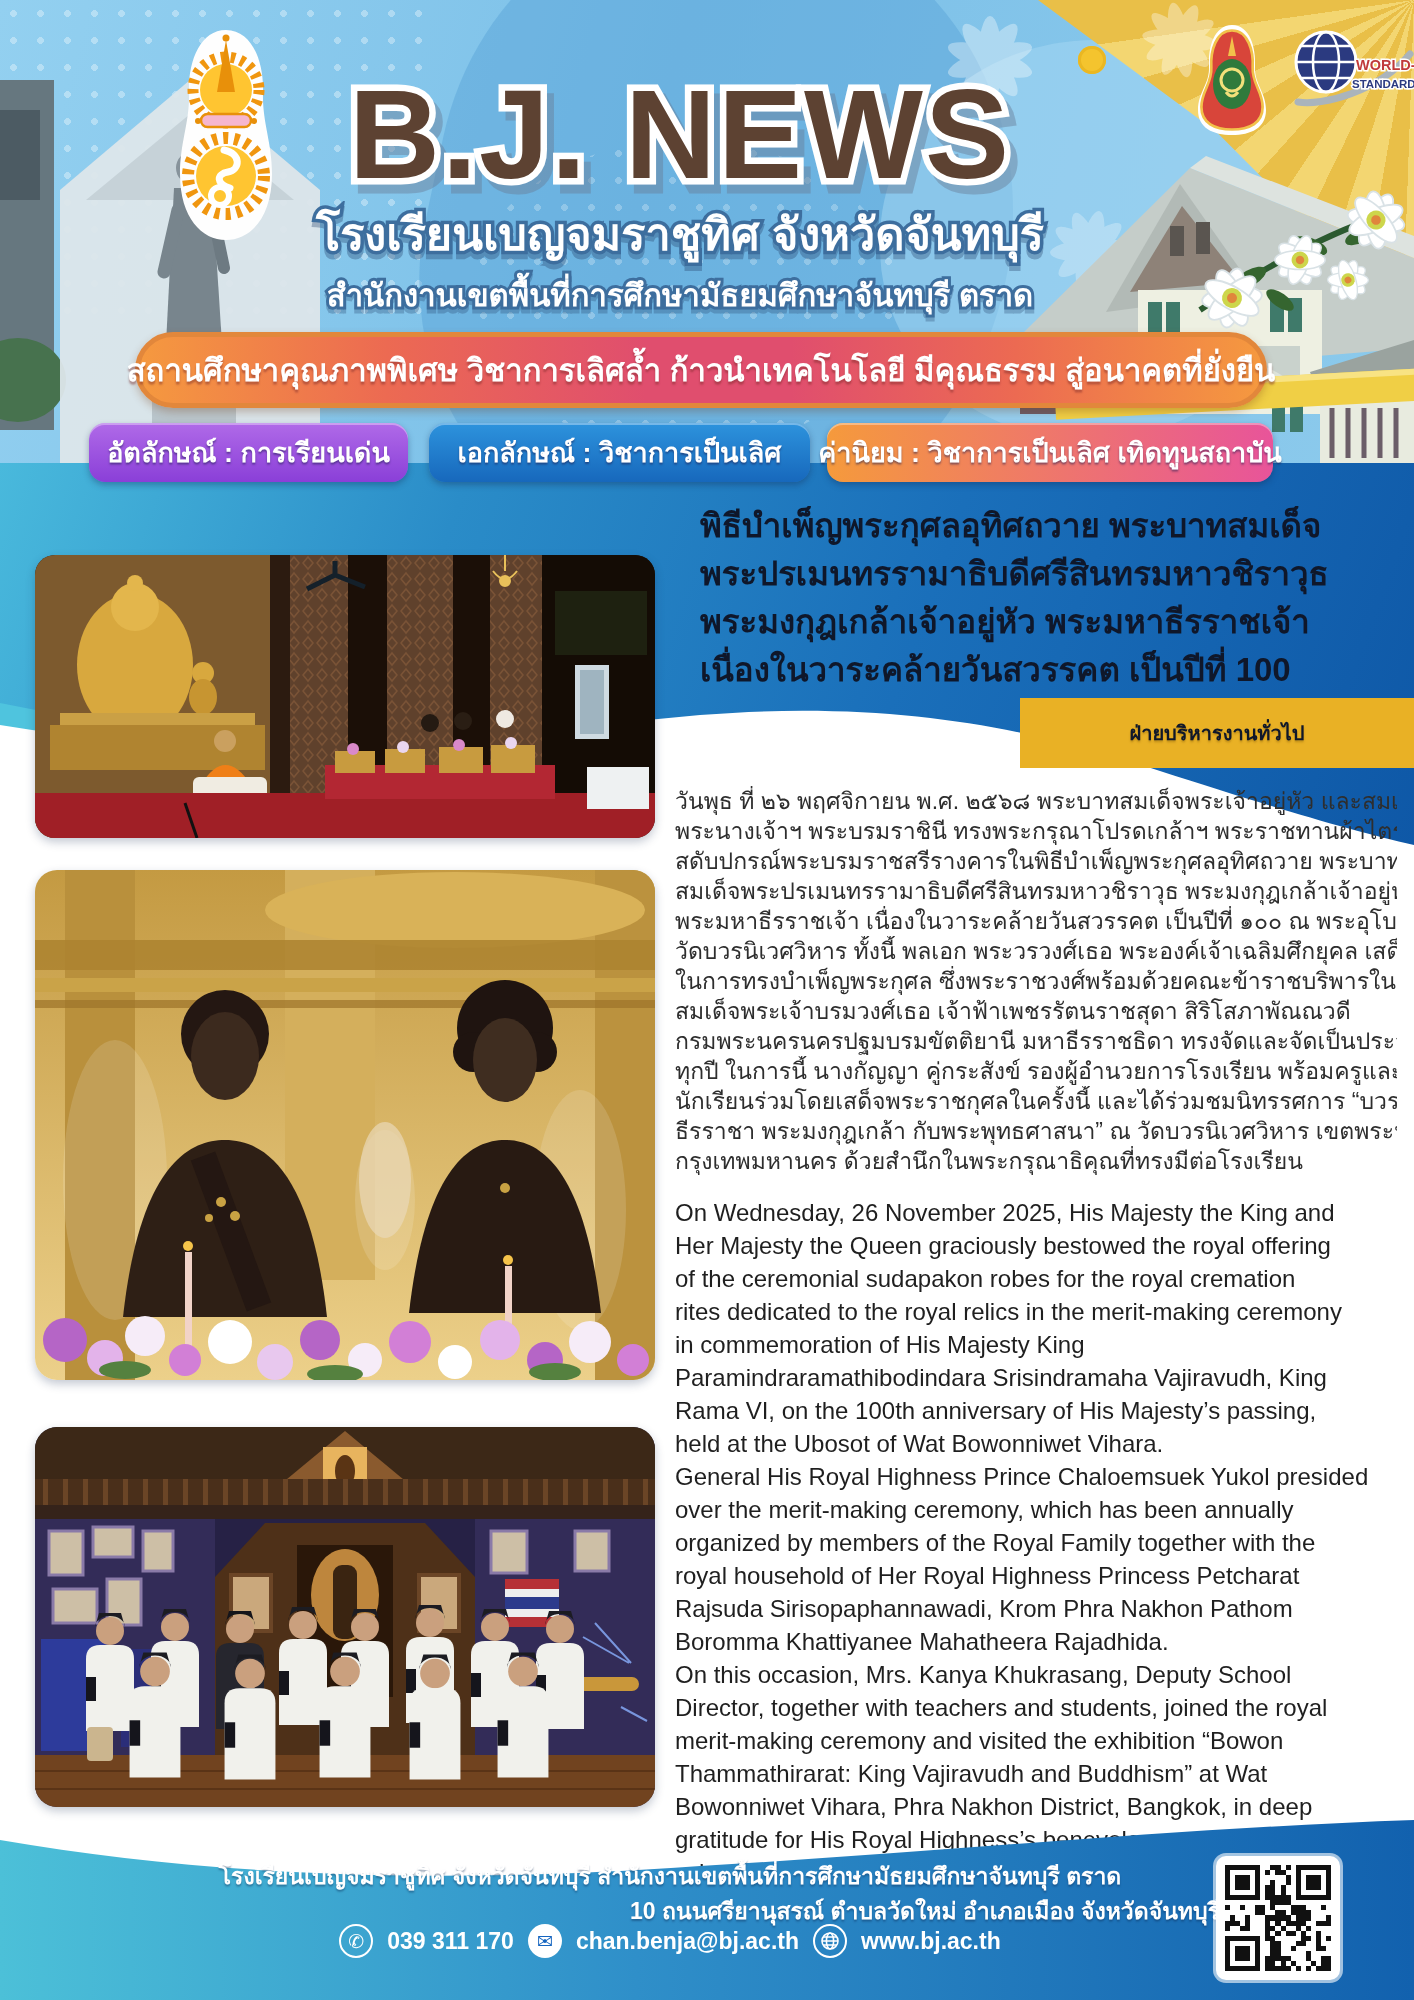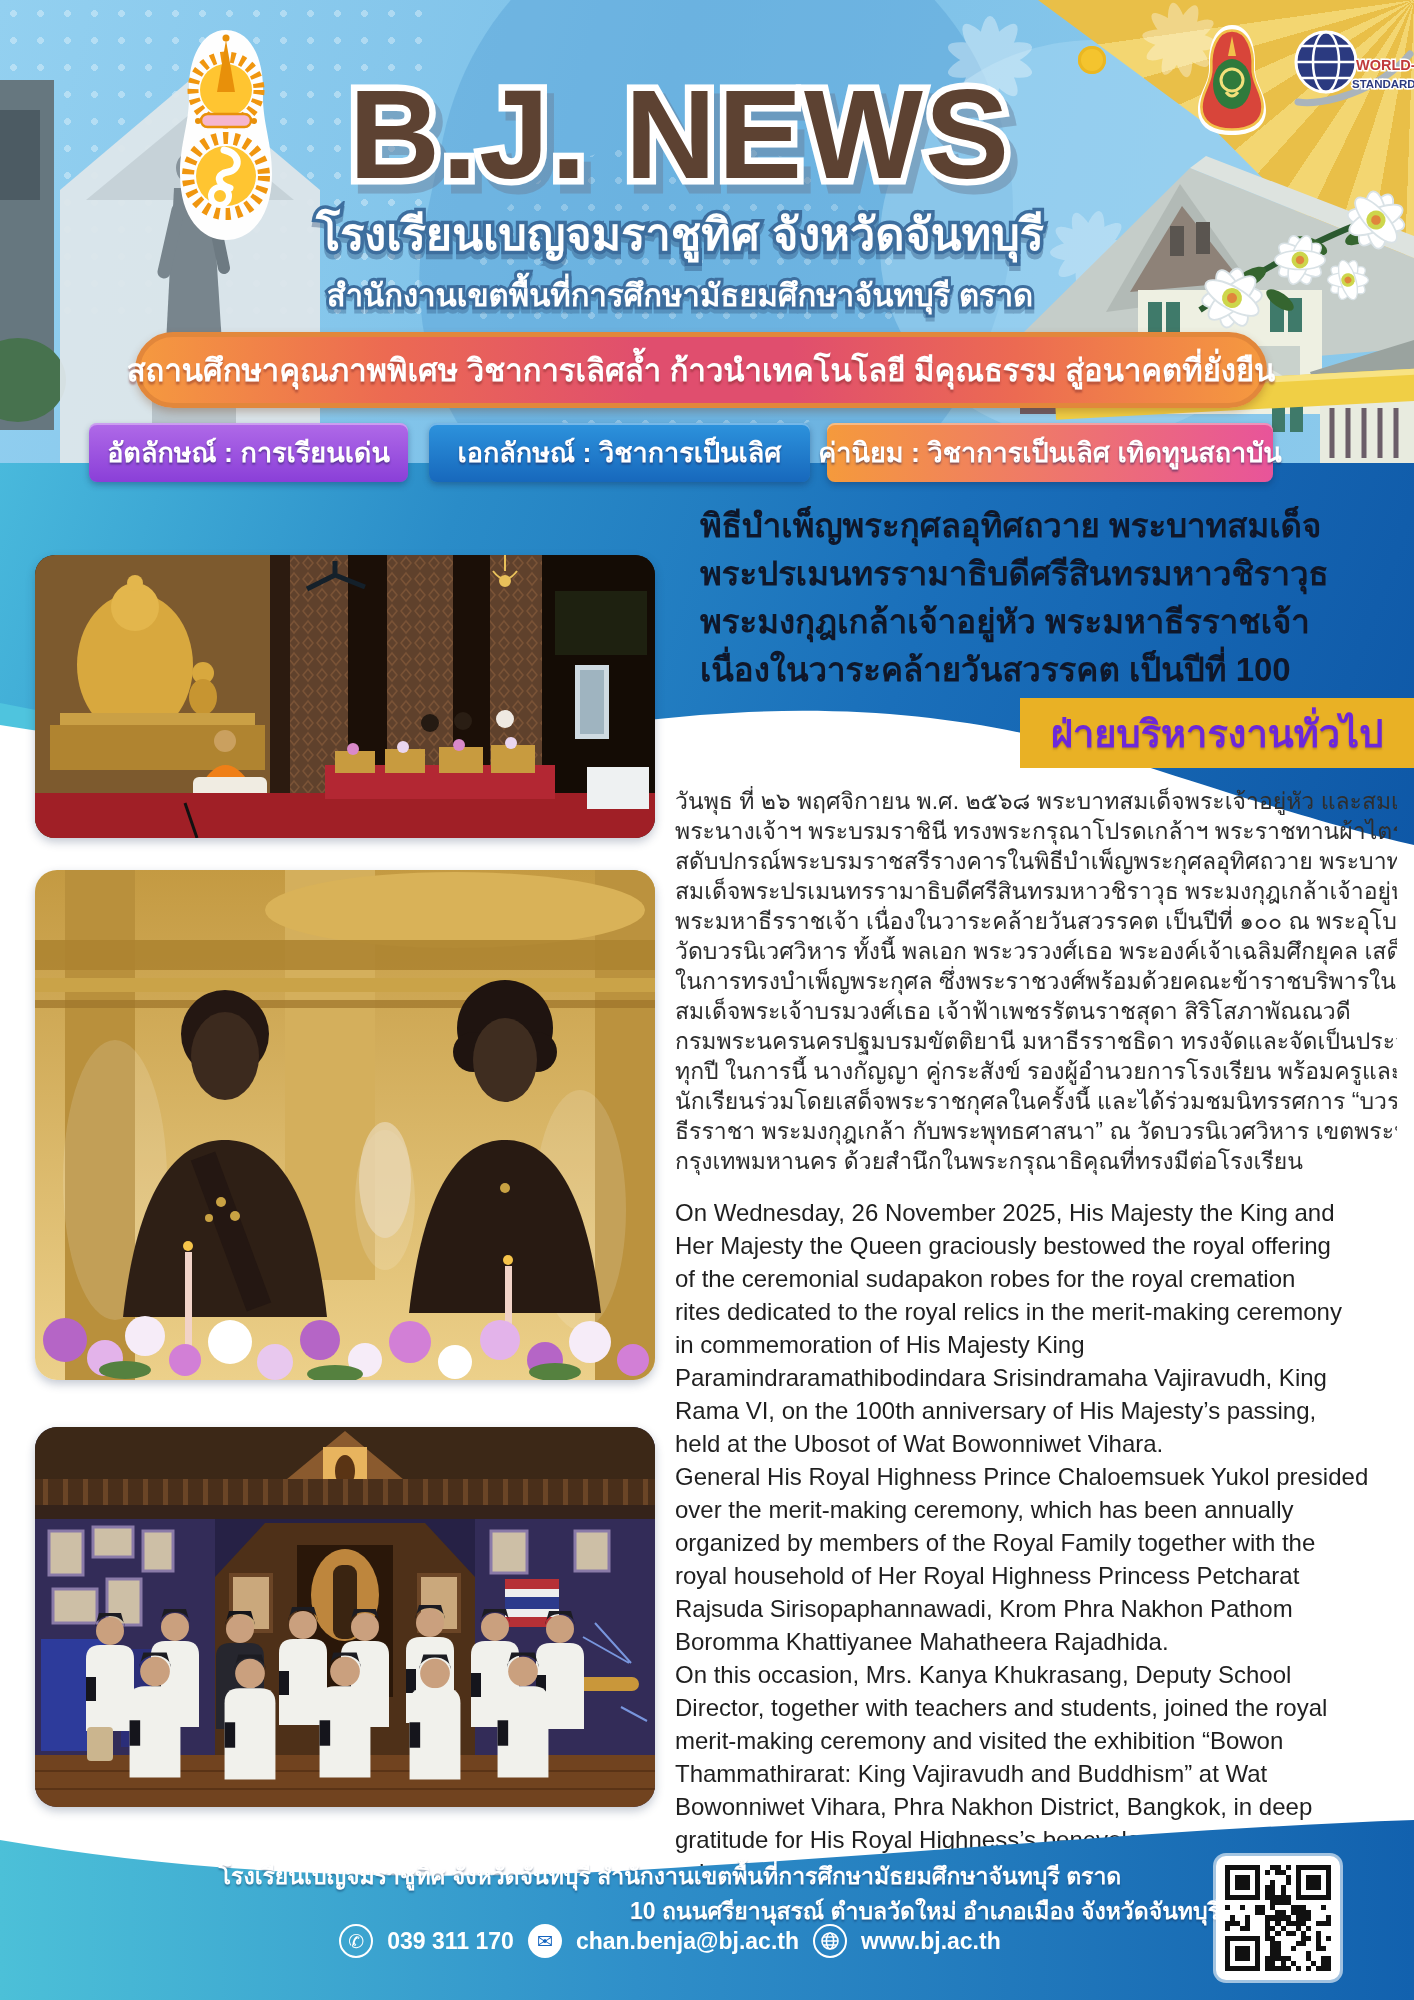--- a/index.html
+++ b/index.html
@@ -27,41 +27,41 @@
   .sub2{left:250px;top:268px;width:860px;height:56px;filter:drop-shadow(0 4px 0 rgba(40,70,110,.3));}
 
   
   .ribbon{left:135px;top:332px;width:1132px;height:76px;border:5px solid #e2873b;border-radius:42px;
      background:linear-gradient(90deg,#f5993f 0%,#ec6a52 22%,#e04e6e 45%,#e04e6e 58%,#ec6a52 78%,#f5993f 100%);
      display:flex;align-items:center;justify-content:center;z-index:6;box-shadow:0 4px 8px rgba(120,60,20,.3);}
   .ribbon span{color:#fff;font-size:31px;font-weight:bold;text-shadow:0 3px 2px rgba(120,40,40,.45);white-space:nowrap;}
   .yellow-band{left:1055px;top:378px;width:370px;height:32px;background:#f0cf45;border-top:6px solid #f8e383;transform:rotate(-3deg);z-index:5;}
 
   
-  .pill{top:423px;height:59px;border-radius:8px;display:flex;align-items:center;justify-content:center;z-index:7;
+  .pill{top:423px;height:59px;border-radius:16px;display:flex;align-items:center;justify-content:center;z-index:7;
      box-shadow:inset 0 2px 0 rgba(255,255,255,.35),0 3px 6px rgba(20,40,80,.35);}
   .pill span{color:#fff;font-size:27px;font-weight:bold;text-shadow:0 2px 2px rgba(30,30,80,.5);white-space:nowrap;}
   .pill1{left:89px;width:319px;background:linear-gradient(180deg,#b06ae8,#8a3fd8);}
   .pill2{left:429px;width:381px;background:linear-gradient(180deg,#2d93dd,#1768bc);text-align:center;}
   .pill3{left:827px;width:446px;background:linear-gradient(90deg,#f59a3c,#e8549a);}
 
   
   .blue-block{left:0;top:463px;width:1414px;height:450px;
      background:linear-gradient(110deg,#49b9dc 0%,#2a8cc8 30%,#1a6fba 62%,#0e57a6 100%);z-index:1;}
   .blue-curve{left:0;top:463px;width:1414px;height:450px;z-index:2;}
   .photo{overflow:hidden;z-index:3;box-shadow:0 4px 10px rgba(20,40,80,.25);}
   .photo svg{display:block;}
   .photo1{left:35px;top:555px;width:620px;height:283px;border-radius:20px;}
   .photo2{left:35px;top:870px;width:620px;height:510px;border-radius:22px;}
   .photo3{left:35px;top:1427px;width:620px;height:380px;border-radius:22px;}
 
   .headline{left:700px;top:502px;width:700px;z-index:4;}
   .headline .line{height:48px;line-height:48px;font-size:33px;font-weight:bold;color:#0f172a;white-space:nowrap;overflow:hidden;}
   .badge{left:1020px;top:698px;width:394px;height:70px;background:#e9b125;display:flex;align-items:center;justify-content:center;z-index:4;}
-  .badge span{color:#6d28d9;font-size:38px;font-weight:bold;text-shadow:0 2px 2px rgba(120,80,0,.35);}
+  .badge span{color:#0f172a;font-size:20px;font-weight:bold;text-shadow:0 2px 2px rgba(120,80,0,.35);}
 
   .thai-par{left:675px;top:786px;width:722px;z-index:4;}
   .thai-par .line{height:30px;line-height:30px;font-size:23px;color:#2e2e2e;white-space:nowrap;overflow:hidden;}
   .eng-par{left:675px;top:1196px;width:725px;z-index:4;}
   .eng-par .line{height:33px;line-height:33px;font-size:24px;color:#1f1f1f;white-space:nowrap;overflow:hidden;}
 
   
   .footer{left:0;top:1810px;width:1414px;height:190px;z-index:5;}
   .footer-wave{position:absolute;left:0;top:0;width:1414px;height:190px;}
   .f-line{position:absolute;left:120px;width:1100px;text-align:center;color:#fff;font-weight:bold;font-size:23px;white-space:nowrap;text-shadow:0 2px 2px rgba(10,40,80,.4);}

